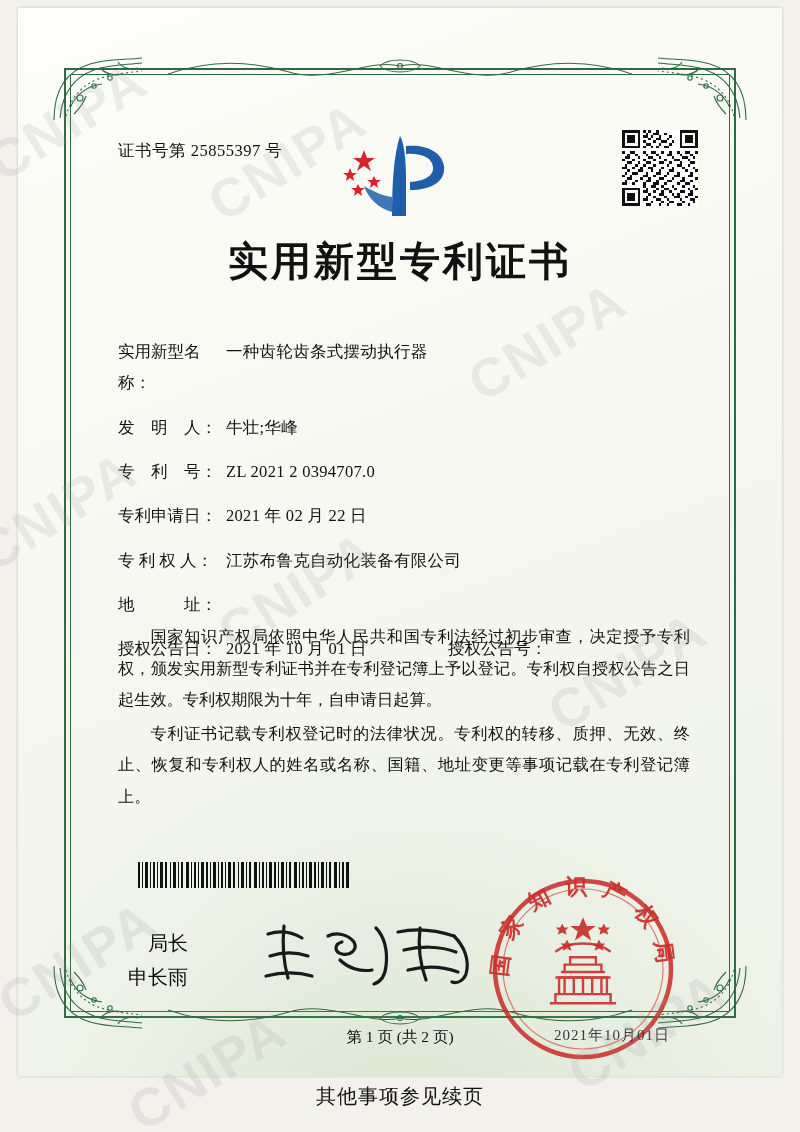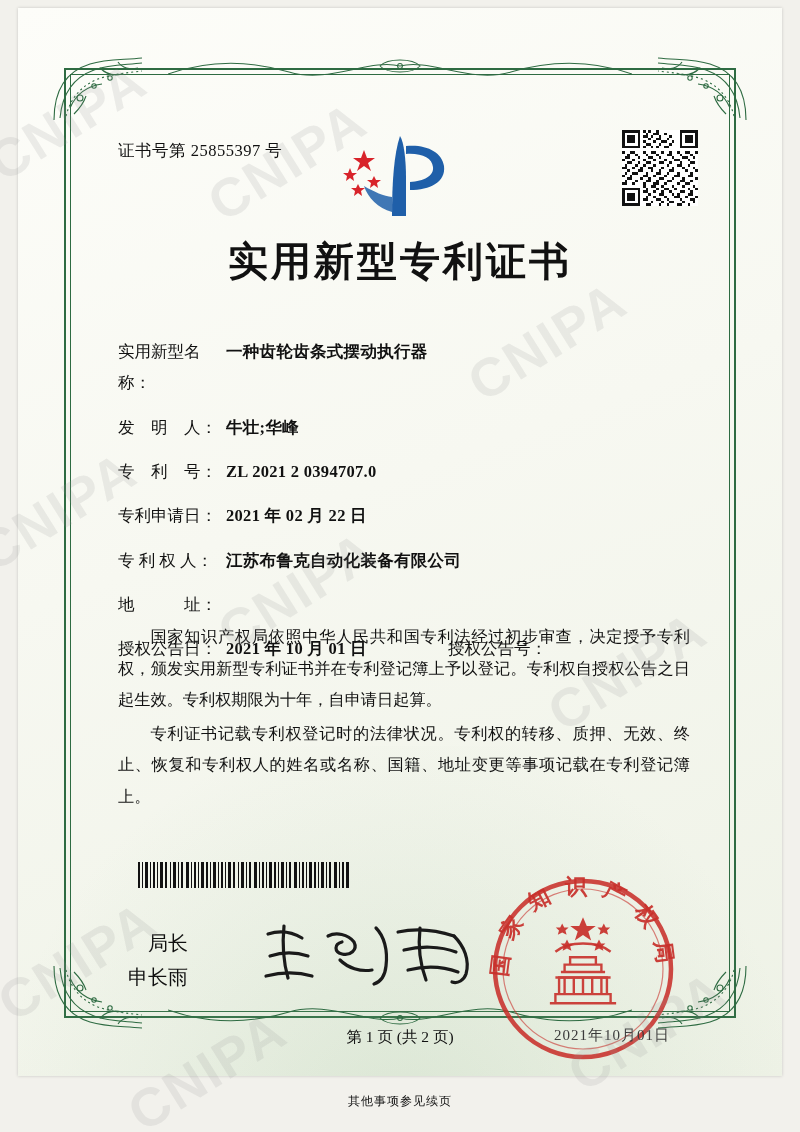--- a/index.html
+++ b/index.html
@@ -155,21 +155,20 @@
     margin-bottom: 13px;
   }
   .f-label {
     width: 108px;
     flex: 0 0 108px;
     letter-spacing: 0px;
   }
   .f-value {
     flex: 1;
     letter-spacing: 0.3px;
-    font-weight: bold;
   }
   .f-value .second-line { display: block; }
 
   .row-2col { display: flex; align-items: center; margin-bottom: 3px; }
   .col-a { display: flex; width: 330px; flex: 0 0 330px; }
   .col-b { display: flex; flex: 1; }
   .col-b .f-label { width: 106px; flex: 0 0 106px; }
 
   .paragraphs {
     position: absolute;
@@ -236,21 +235,21 @@
     text-align: center;
     font-size: 15.5px;
     color: #111;
   }
 
   .footnote {
     position: absolute;
     left: 0; right: 0;
     bottom: 22px;
     text-align: center;
-    font-size: 12px;
+    font-size: 20px;
     color: #111;
     letter-spacing: 1px;
     z-index: 6;
   }
 </style>
 </head>
 <body>
 
 <div class="watermarks">
   <div class="wm" style="left:-20px; top:90px; font-size:54px;">CNIPA</div>

